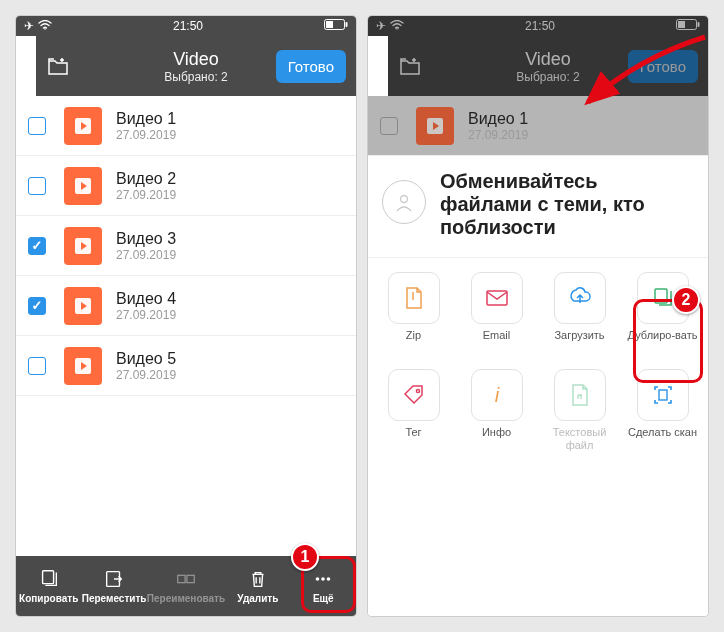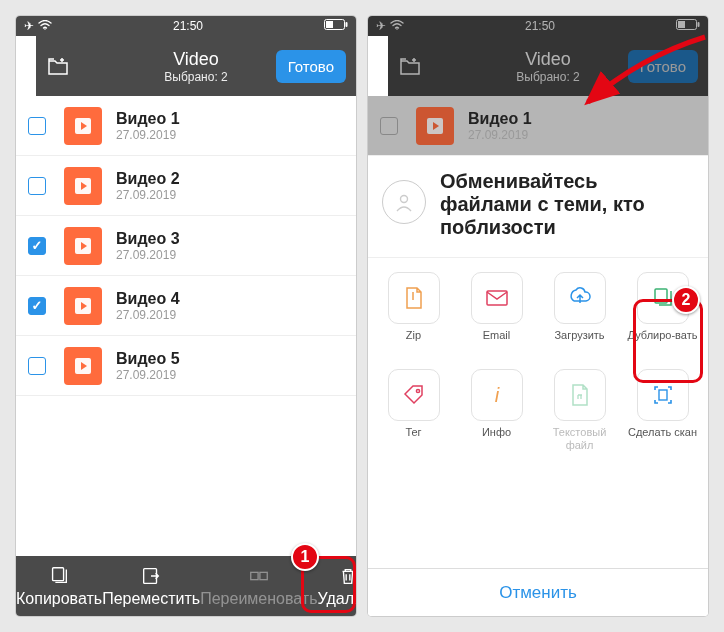--- a/index.html
+++ b/index.html
@@ -15,24 +15,24 @@
 .nav-sub { font-size: 12px; opacity: 0.9; }
 .done-btn { background: #2b93e8; color: #fff; border: none; border-radius: 6px; padding: 8px 12px; font-size: 15px; }
 .folder-icon { width: 24px; height: 24px; }
 .list { }
 .row { display: flex; align-items: center; height: 60px; padding: 0 12px; border-bottom: 1px solid #eee; }
 .chk { width: 18px; height: 18px; border: 1.5px solid #2b93e8; border-radius: 3px; margin-right: 18px; display: flex; align-items: center; justify-content: center; }
 .chk.checked { background: #2b93e8; }
 .chk.checked::after { content: "✓"; color: #fff; font-size: 13px; font-weight: bold; }
 .thumb { width: 38px; height: 38px; background: #ff6b3d; border-radius: 4px; margin-right: 14px; display: flex; align-items: center; justify-content: center; color: #fff; }
 .row-text { display: flex; flex-direction: column; }
-.row-title { font-size: 16px; color: #222; font-weight: bold; }
+.row-title { font-size: 16px; color: #222; }
 .row-date { font-size: 12px; color: #999; }
 .toolbar { position: absolute; bottom: 0; left: 0; right: 0; height: 60px; background: #4a4a4a; display: flex; }
-.tb-item { flex: 1; display: flex; flex-direction: column; align-items: center; justify-content: center; color: #fff; font-size: 16px; gap: 3px; }
+.tb-item { flex: 1; display: flex; flex-direction: column; align-items: center; justify-content: center; color: #fff; font-size: 10px; gap: 3px; font-weight: bold; }
 .tb-item.disabled { opacity: 0.4; }
 .tb-icon { width: 22px; height: 22px; }
 .dimmed { filter: brightness(0.7); }
 .row.dimrow { background: #b5b5b5; }
 .sheet { position: absolute; left: 0; right: 0; bottom: 0; top: 140px; background: #fff; }
 .sheet-head { display: flex; padding: 14px; gap: 14px; border-bottom: 1px solid #eee; }
 .avatar { width: 44px; height: 44px; border-radius: 50%; border: 1.5px solid #ccc; display: flex; align-items: center; justify-content: center; color: #bbb; flex-shrink: 0; margin-top: 10px; }
 .sheet-head-text h3 { font-size: 20px; font-weight: 600; color: #222; margin-bottom: 4px; }
 .sheet-head-text p { font-size: 12px; color: #888; line-height: 1.35; }
 .grid { display: grid; grid-template-columns: repeat(4, 1fr); padding: 8px 4px; gap: 4px 0; }
@@ -311,21 +311,20 @@
       <div class="grid-item">
           <div class="grid-ico">
             <svg width="26" height="26" viewBox="0 0 26 26">
               <path d="M5 8 v-3 h3 M18 5 h3 v3 M21 18 v3 h-3 M8 21 h-3 v-3" stroke="#2b93e8" fill="none" stroke-width="1.6"></path>
               <rect x="9" y="8" width="8" height="10" stroke="#2b93e8" fill="none" stroke-width="1.4"></rect>
             </svg>
           </div>
           <div class="grid-label">Сделать скан</div>
         </div>
     </div>
-    <div class="cancel">Отменить</div>
   </div>
 </div>
 
 <div class="callout" style="left:301px; top:556px; width:55px; height:57px;"></div>
 <div class="badge" style="left:291px; top:543px;">1</div>
 
 <div class="callout" style="left:633px; top:299px; width:70px; height:84px;"></div>
 <div class="badge" style="left:672px; top:286px;">2</div>
 
 <svg class="arrow" style="left:580px; top:32px;" width="130" height="90">

